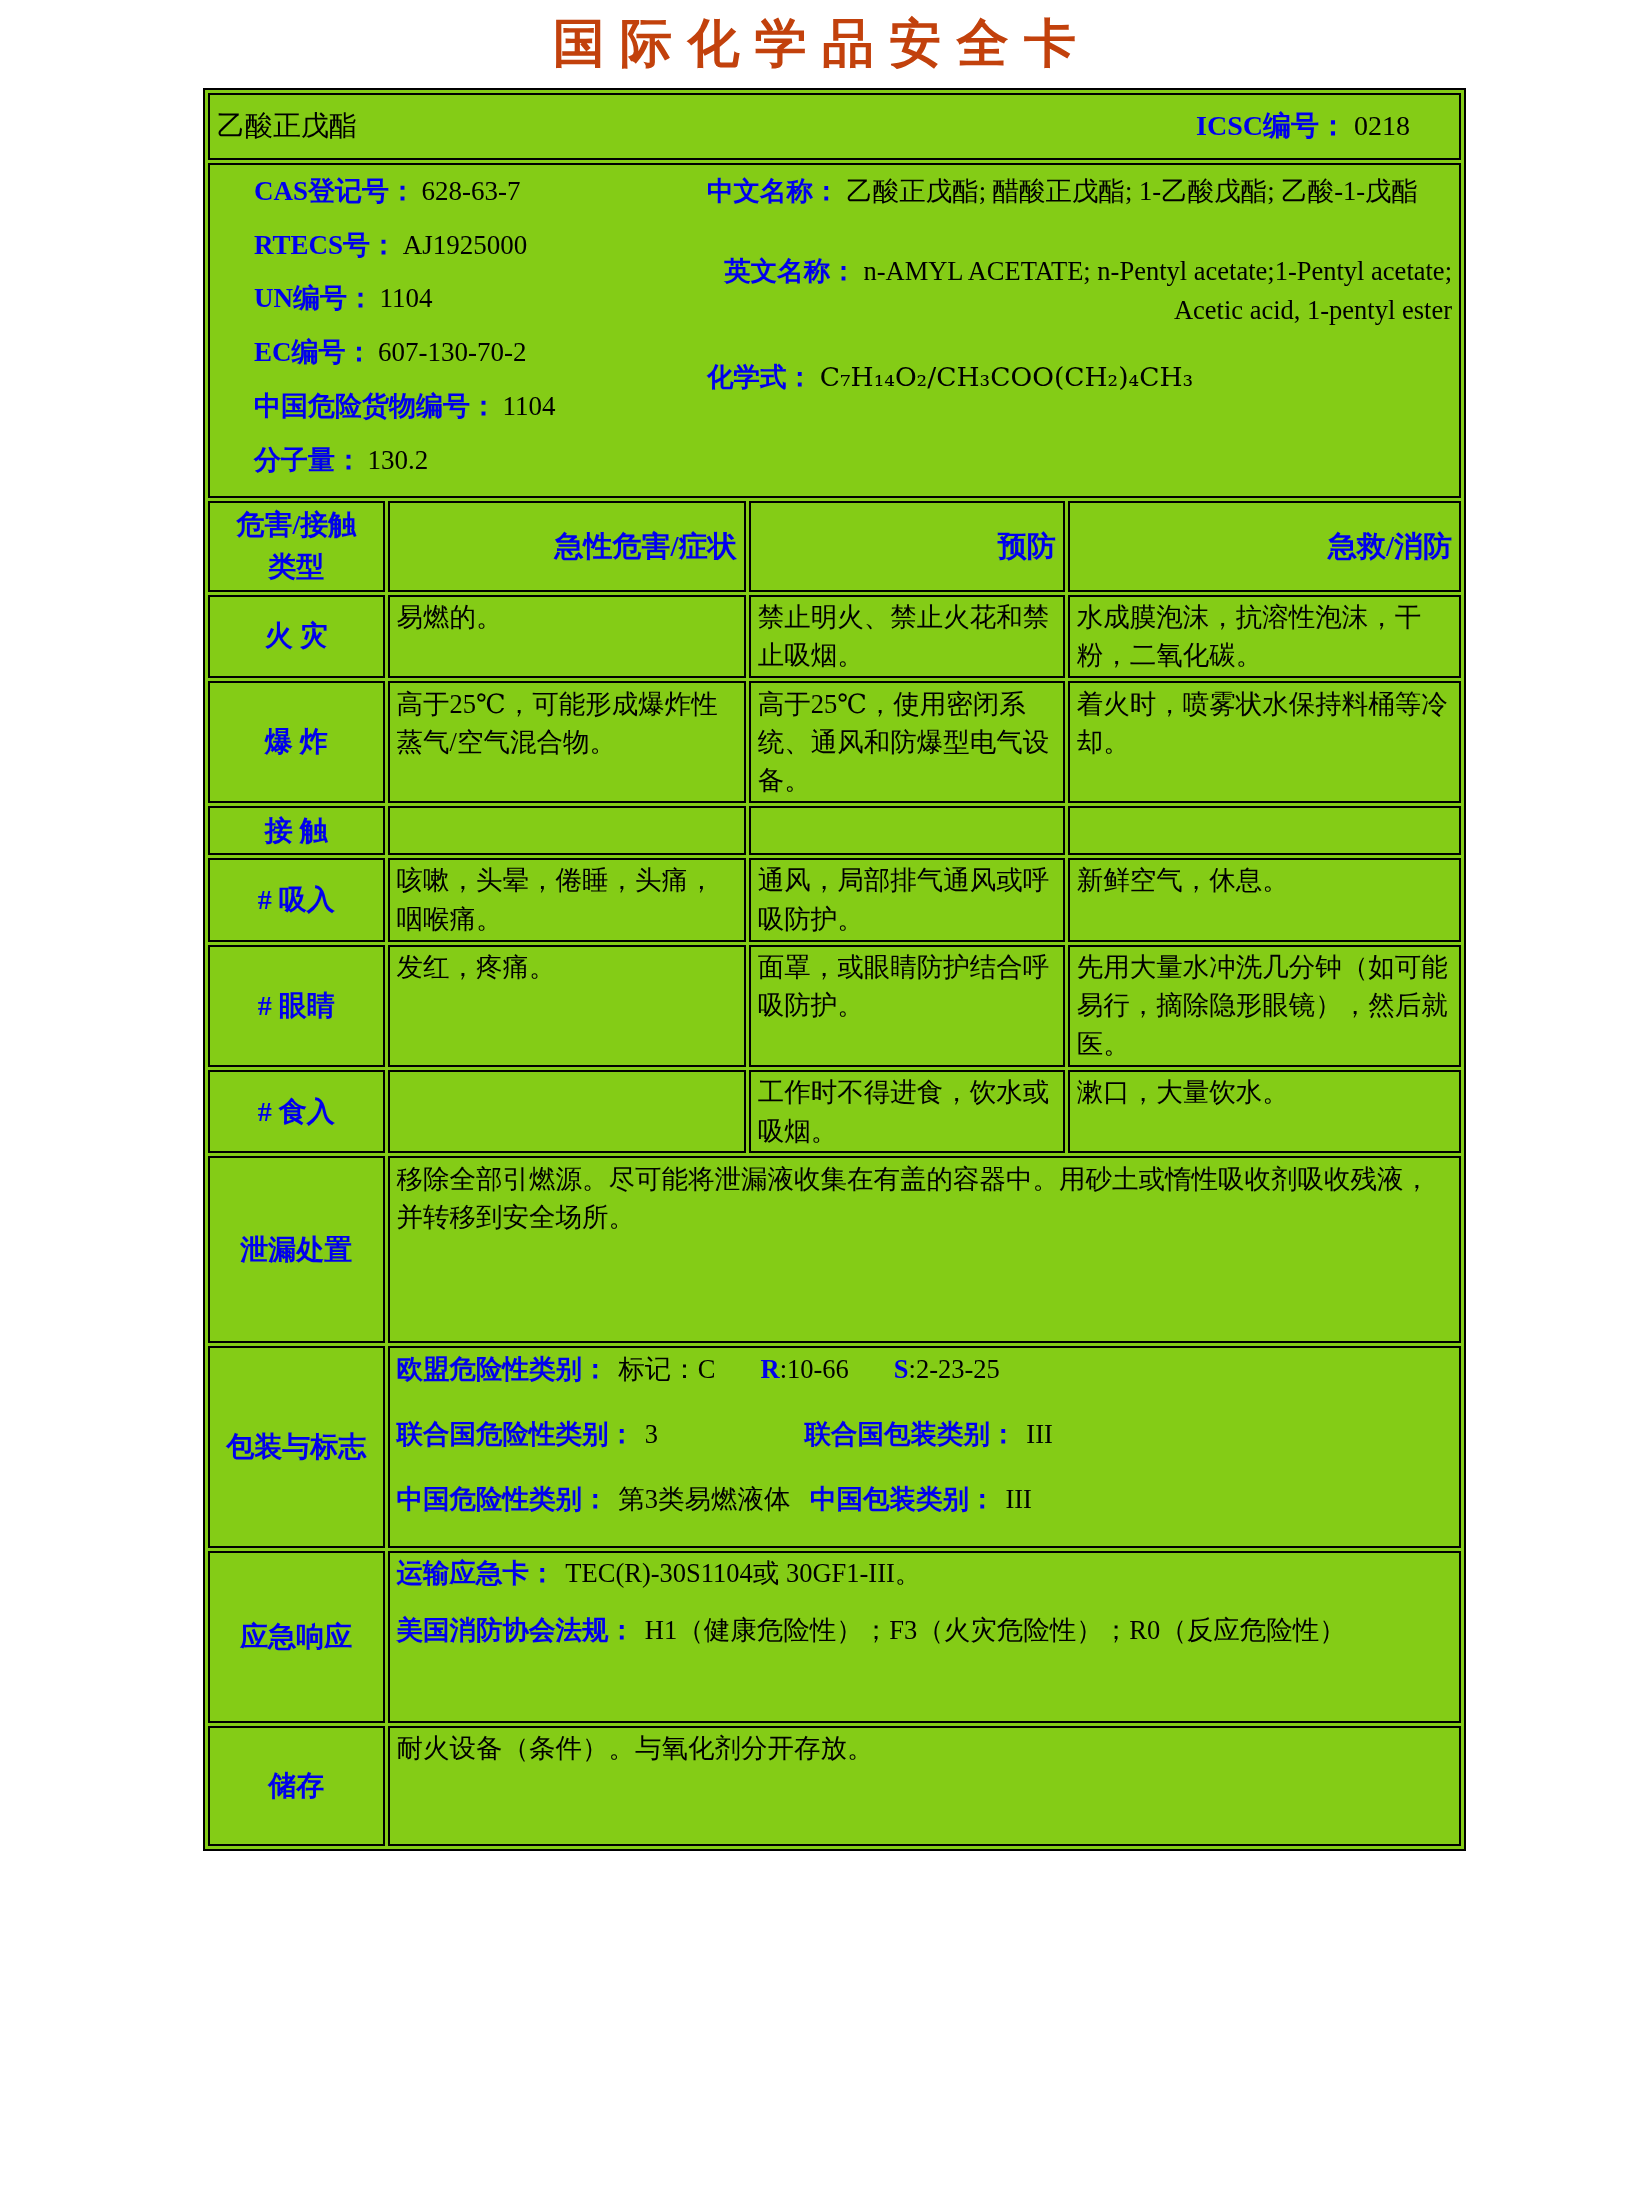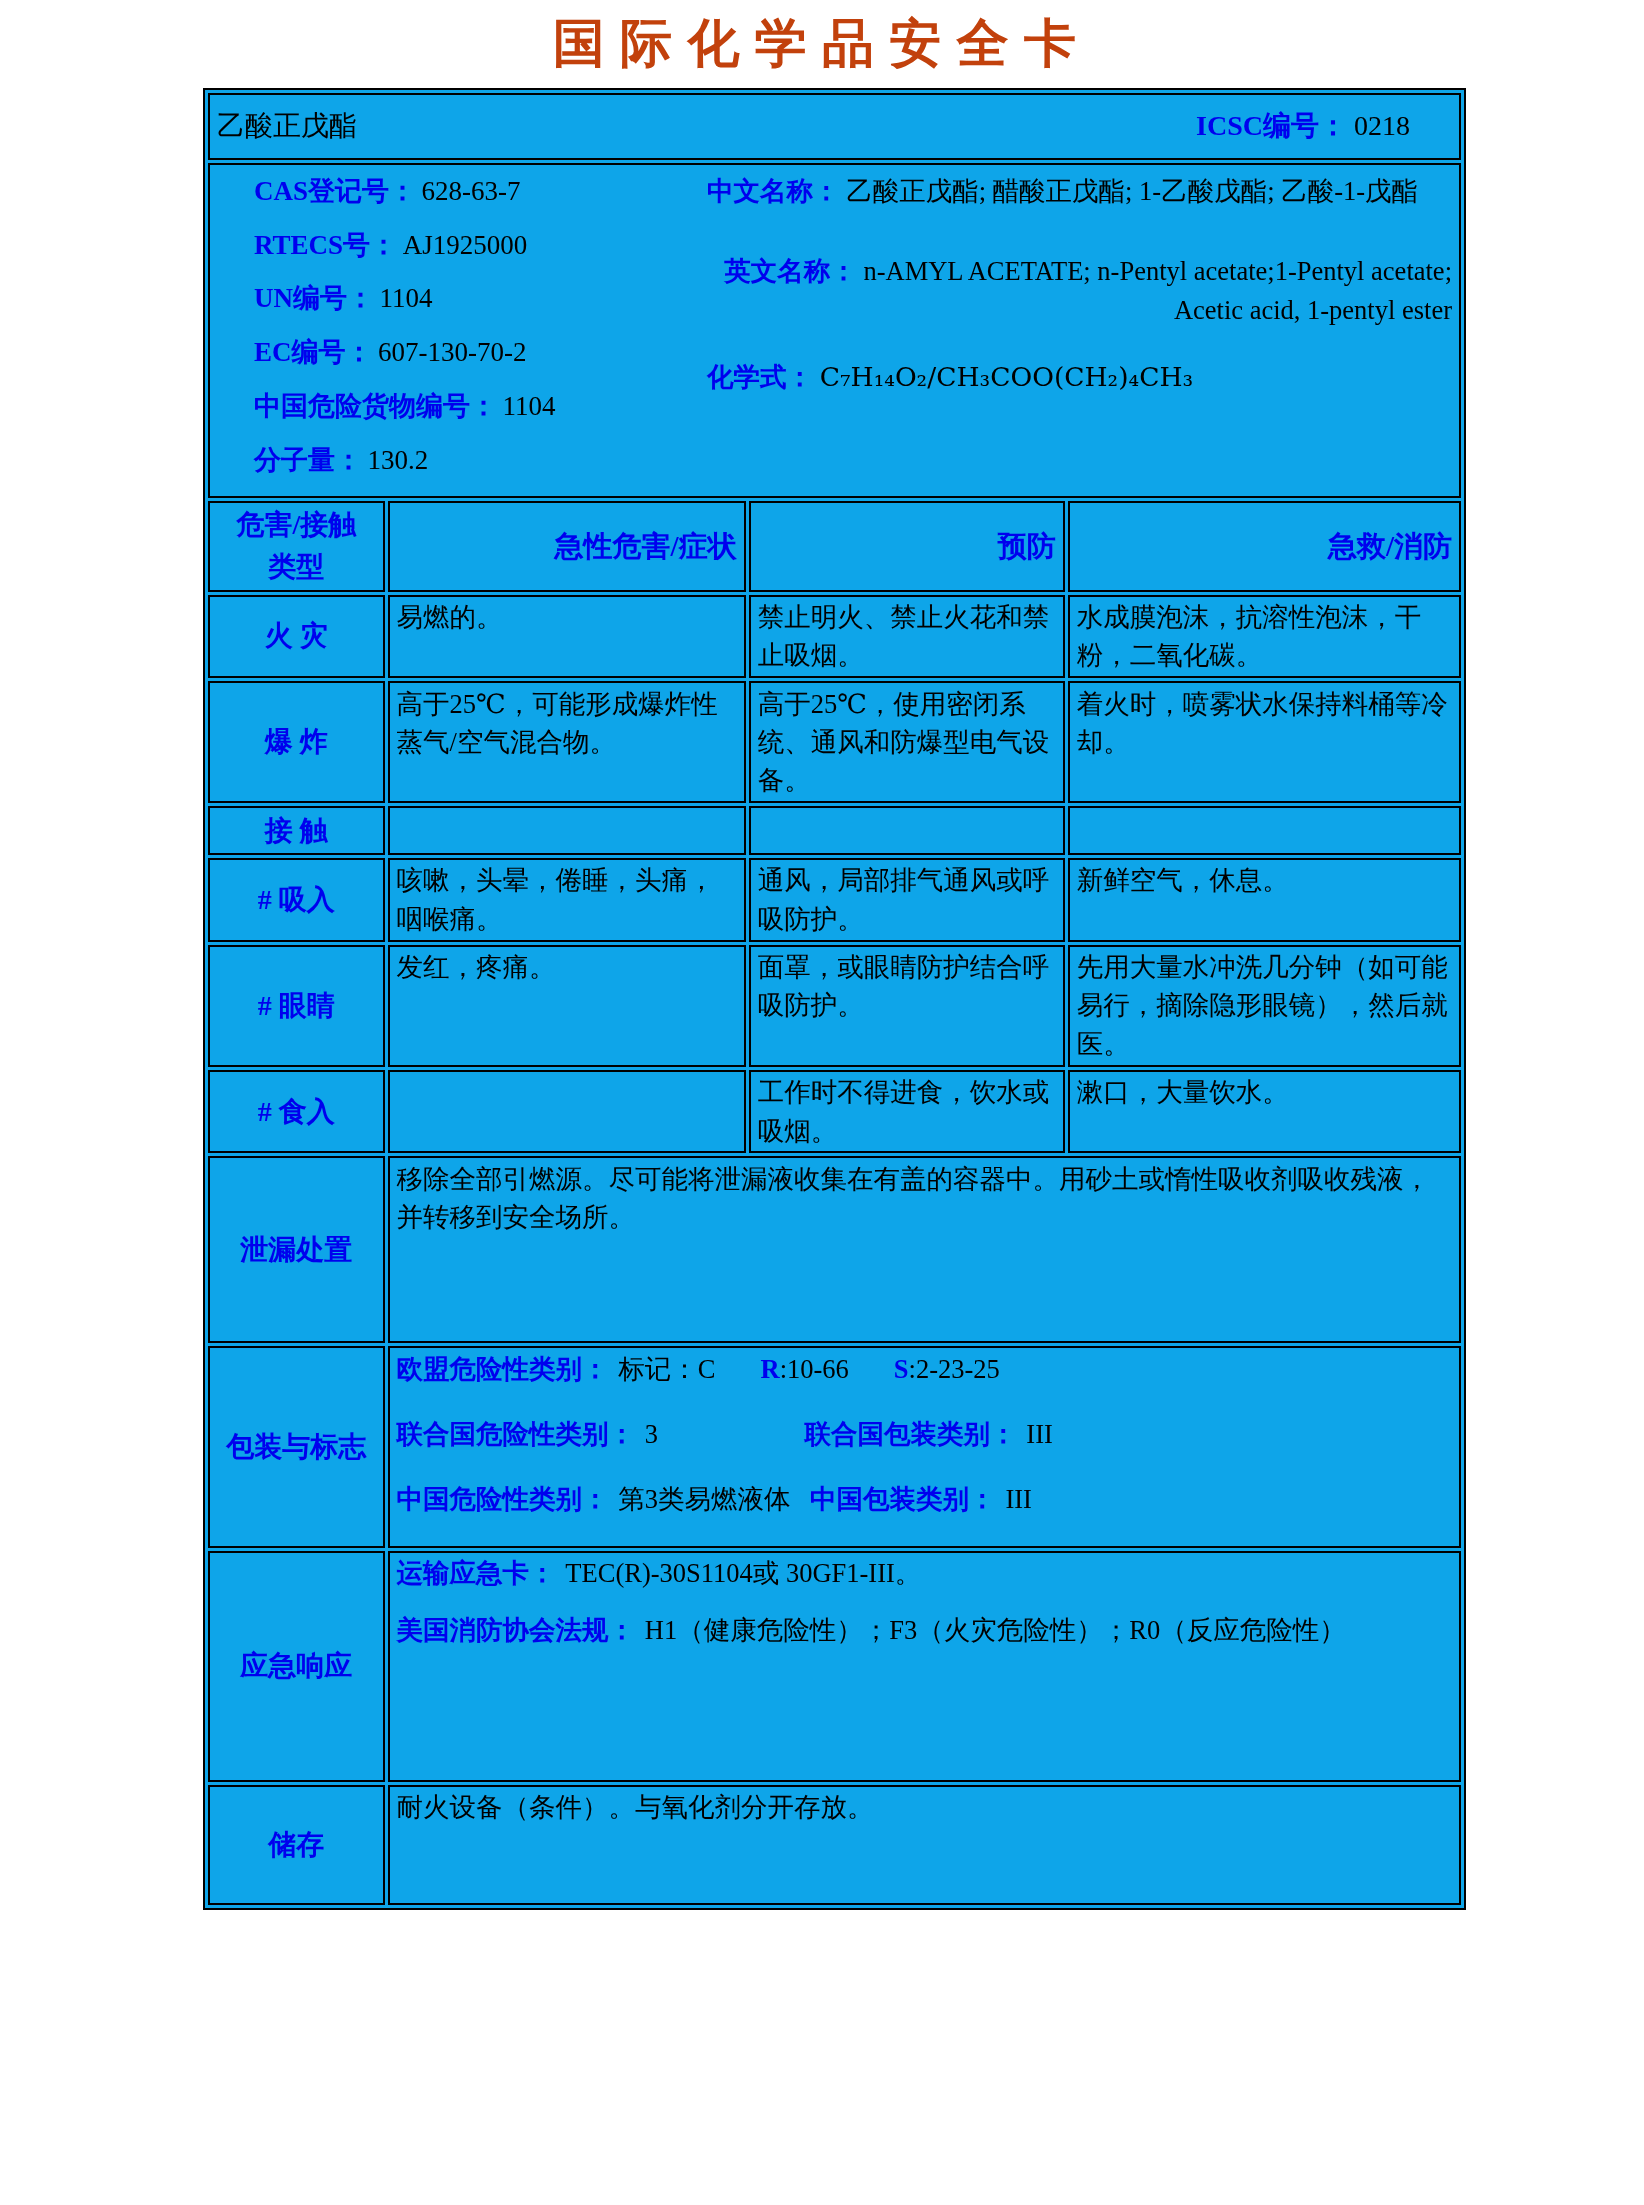--- a/index.html
+++ b/index.html
@@ -9,21 +9,21 @@
     position:relative;
   }
   .title{
     margin:18px auto 0;text-align:center;
     color:#c2410c;font-size:52px;font-weight:bold;letter-spacing:15.3px;
     line-height:1.0;
   }
   table.card{
     margin:18px 0 0 203px;width:1263px;
     border-collapse:separate;border-spacing:3.5px;
-    border:2.8px solid #000;background:#0ea5e9;table-layout:fixed;
+    border:2.8px solid #000;background:#84cc16;table-layout:fixed;
   }
   td{
     border:2.1px solid #000;box-sizing:border-box;
     vertical-align:top;padding:1.4px 7px;
     font-size:26.5px;line-height:1.45;overflow:hidden;
     word-break:break-word;
   }
   td.lbl{
     color:#0000ee;font-weight:bold;text-align:center;
     vertical-align:middle;font-size:28px;line-height:1.5;
@@ -58,21 +58,21 @@
   tr.r-hdr td{height:89px;}
   tr.r-fire td{height:74px;}
   tr.r-expl td{height:116px;}
   tr.r-cont td{height:40px;}
   tr.r-inh td{height:78px;}
   tr.r-skin td{height:72px;}
   tr.r-eye td{height:113px;}
   tr.r-ing td{height:72px;}
   tr.r-spill td{height:187px;}
   tr.r-pack td{height:178px;}
-  tr.r-emer td{height:231px;}
+  tr.r-emer td{height:172px;}
   tr.r-stor td{height:120px;}
 </style>
 </head>
 <body>
 
 <div class="title">国际化学品安全卡</div>
 
 <table class="card">
   <colgroup>
     <col style="width:176px">

